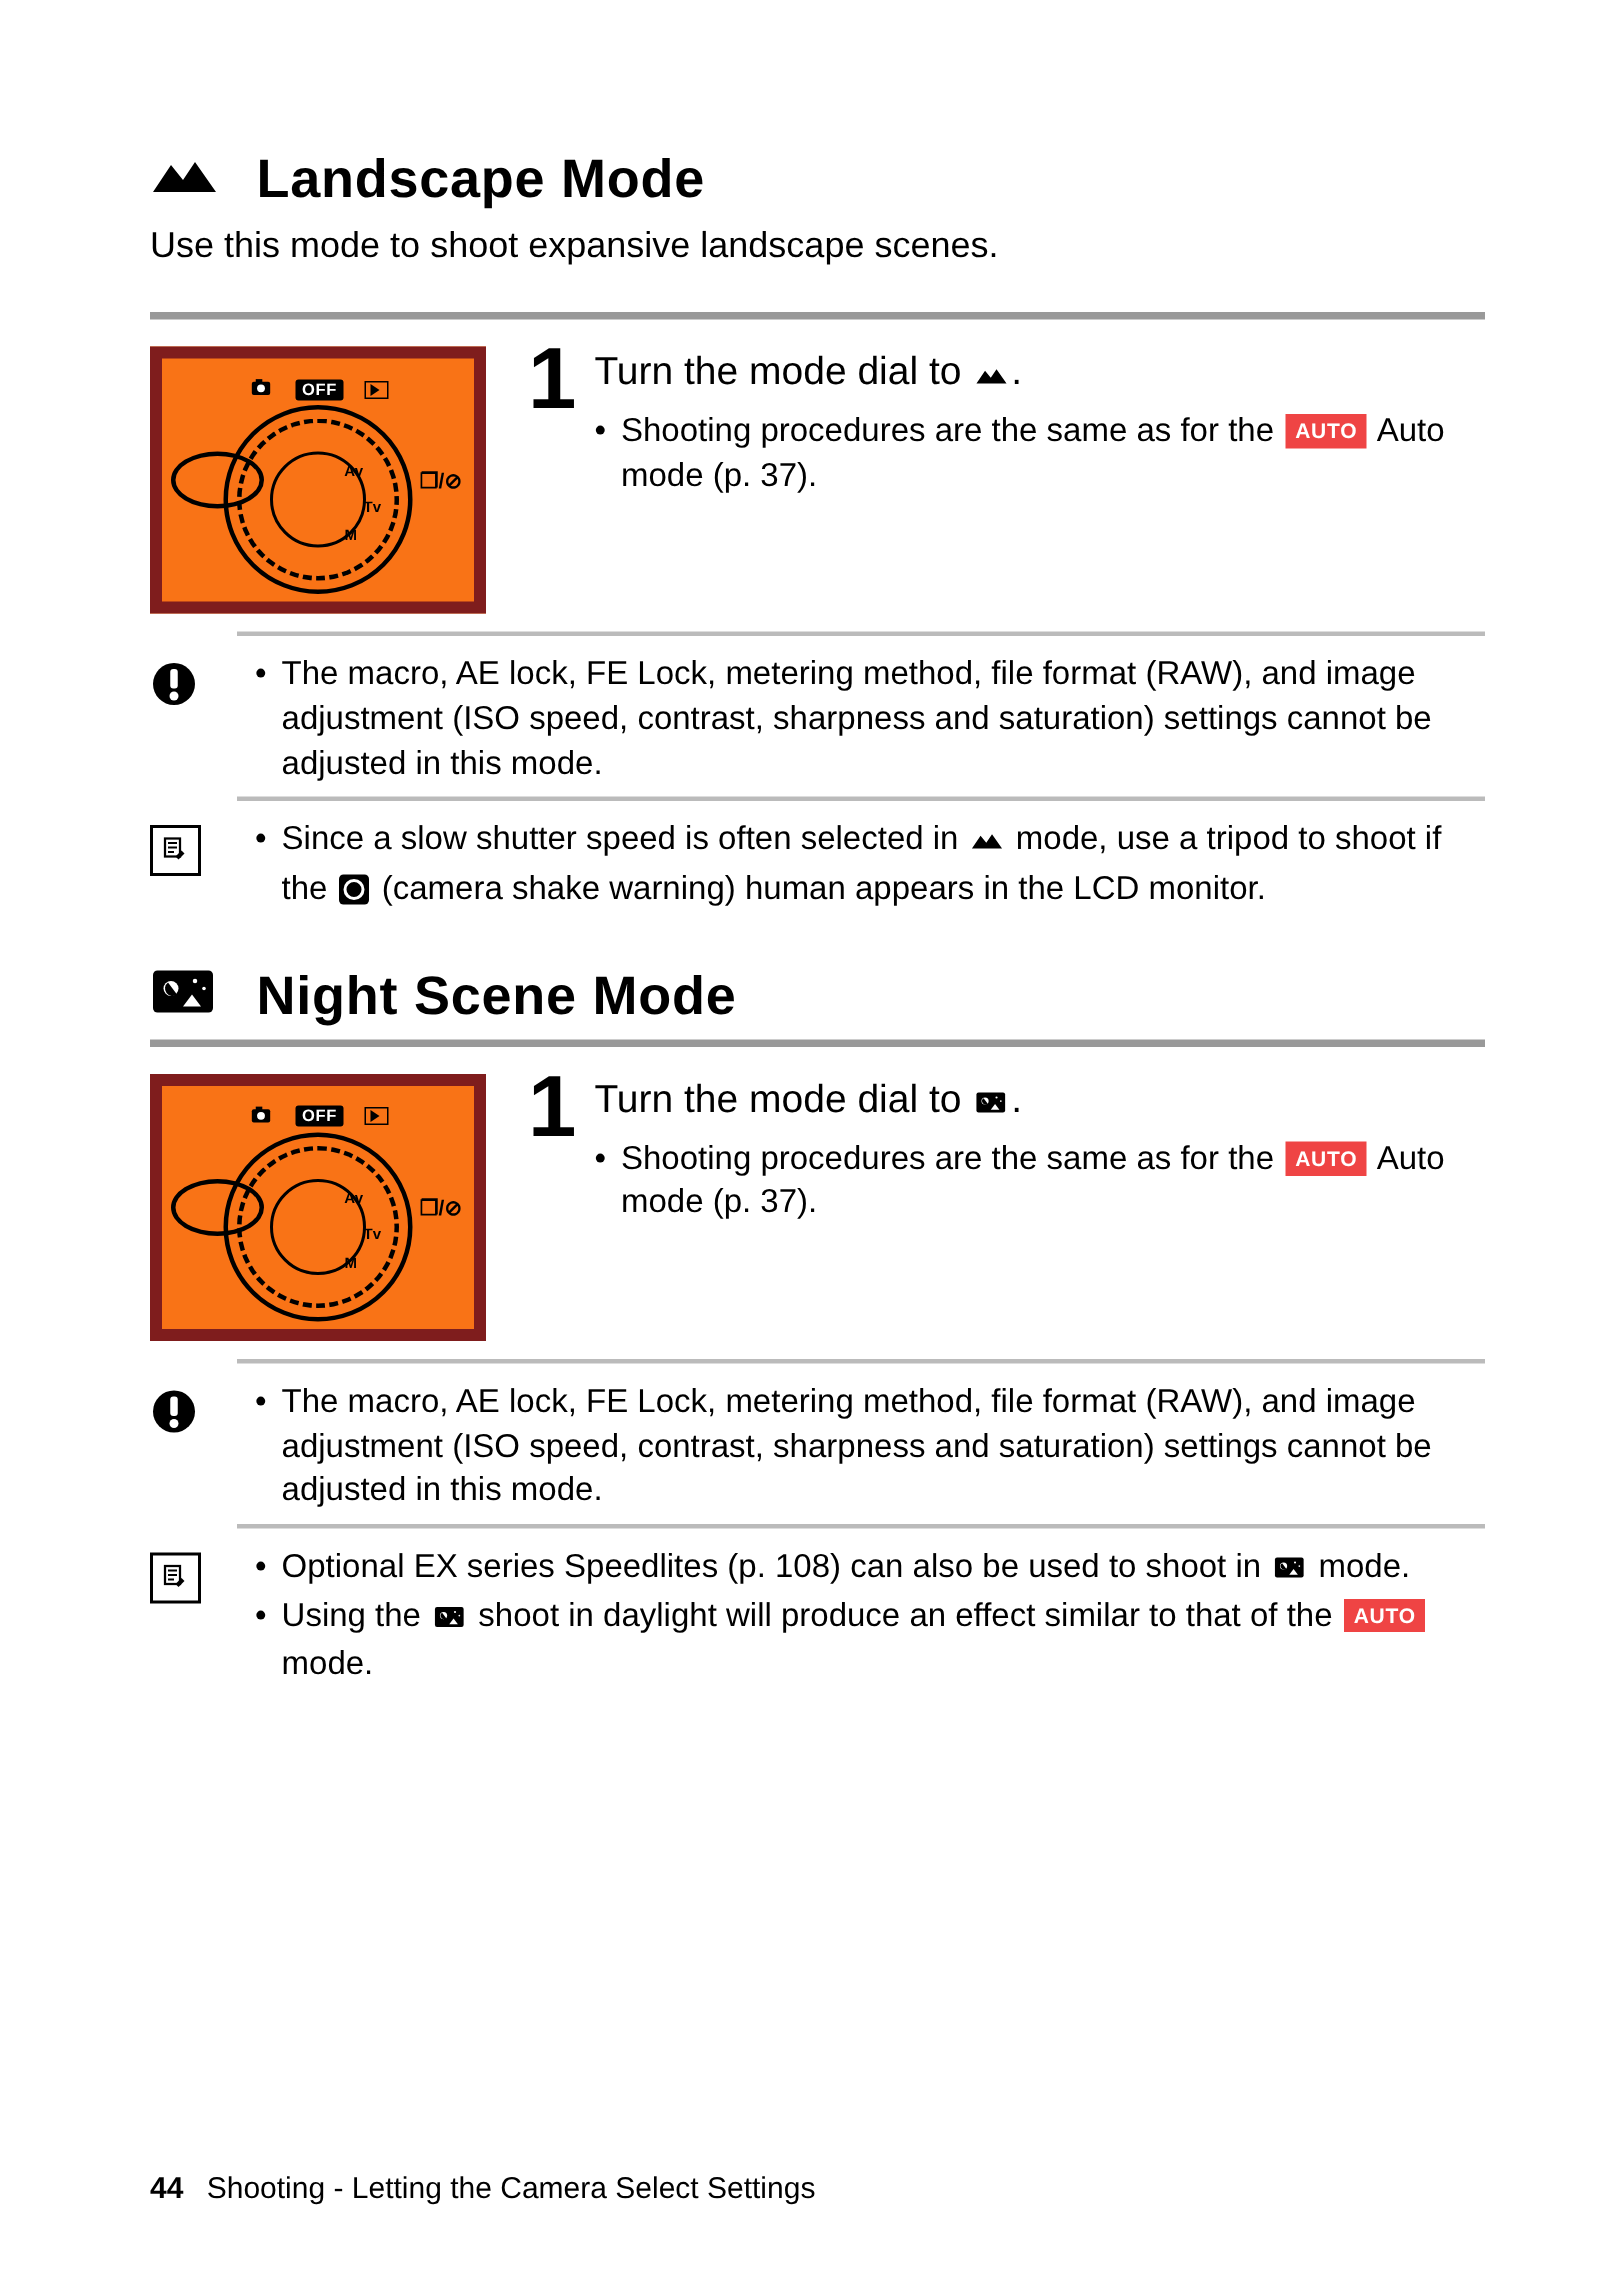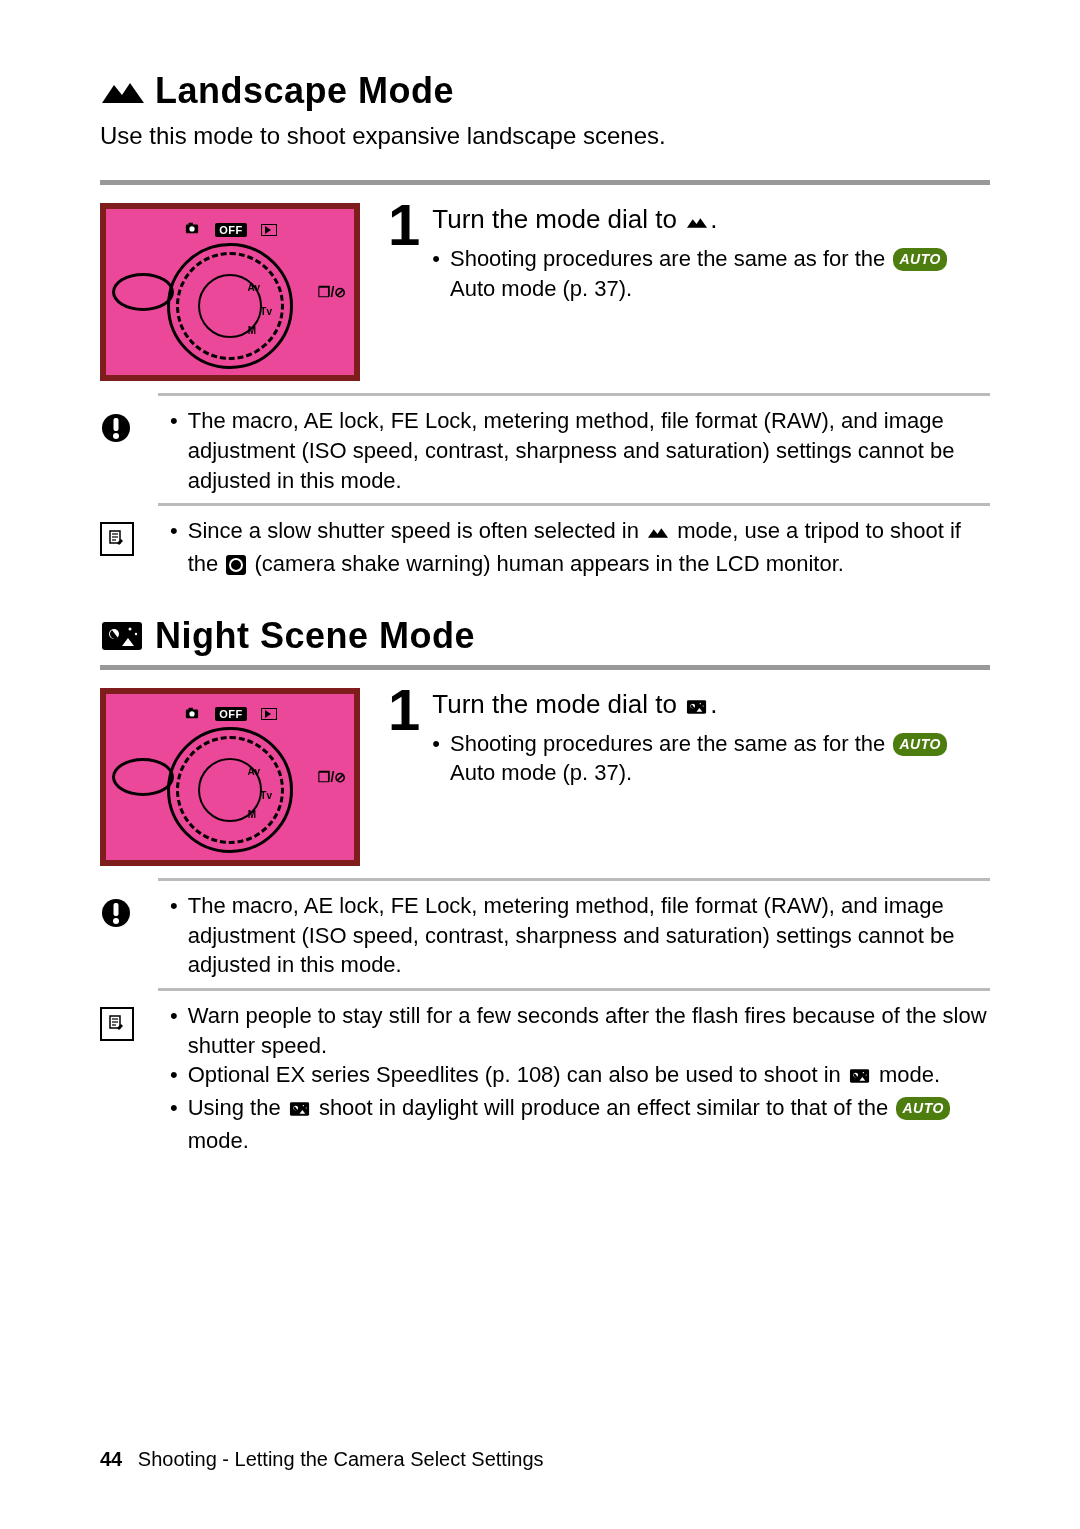--- a/index.html
+++ b/index.html
@@ -11,23 +11,24 @@
   }
   .page {
     width: 1080px;
     height: 1529px;
     box-sizing: border-box;
     padding: 70px 90px 40px 100px;
     position: relative;
   }
   .section-heading {
     display: flex;
-    align-items: center;
-    gap: 9px;
+    align-items: flex-start;
+    gap: 25px;
     margin-bottom: 8px;
+    margin-top: 28px;
   }
   .landscape-glyph svg, .nightscene-glyph svg {
     width: 46px;
     height: 36px;
     display: block;
   }
   .sec-title {
     font-weight: 800;
     font-size: 36px;
     letter-spacing: 0.5px;
@@ -41,26 +42,26 @@
     height: 5px;
     background: #999;
     margin: 0 0 18px 0;
   }
   .step-row {
     display: flex;
     gap: 28px;
     margin-bottom: 12px;
   }
   .dial-illus {
-    width: 260px;
+    width: 224px;
     height: 178px;
-    border: 6px solid #7f1d1d;
+    border: 8px solid #7f1d1d;
     box-sizing: border-box;
     position: relative;
-    background: #ec4899;
+    background: #f97316;
     flex: 0 0 auto;
   }
   .dial-top {
     position: absolute;
     top: 12px; left: 0; right: 0;
     display: flex;
     justify-content: center;
     gap: 14px;
     font-size: 13px;
     font-weight: 700;
@@ -152,30 +153,29 @@
   }
   .bullet {
     font-size: 22px;
     line-height: 1.35;
     display: flex;
     gap: 8px;
   }
   .bullet .dot::before { content: "•"; margin-right: 2px; }
   .auto-badge {
     display: inline-block;
-    background: #4d7c0f;
+    background: #ef4444;
     color: #fff;
     font-size: 14px;
     font-weight: 700;
     padding: 2px 6px;
-    border-radius: 10px;
+    border-radius: 0;
     vertical-align: 2px;
     letter-spacing: 0.5px;
     margin: 0 2px;
-    font-style: italic;
   }
   .inline-glyph {
     display: inline-block;
     vertical-align: -3px;
     margin: 0 2px;
   }
   .inline-glyph svg { width: 22px; height: 18px; }
   .shake-glyph {
     display: inline-block;
     width: 20px; height: 20px;
@@ -437,24 +437,20 @@
       <div class="note-icon memo">
         <div class="box">
             <svg viewBox="0 0 20 20">
               <use href="#memo-icon"></use>
             </svg>
           </div>
       </div>
       <div class="note-body">
         <div class="bullet">
             <span class="dot"></span>
-            <span>Warn people to stay still for a few seconds after the flash fires because of the slow shutter speed.</span>
-          </div>
-        <div class="bullet">
-            <span class="dot"></span>
           <span>
             <span>Optional EX series Speedlites (p. 108) can also be used to shoot in </span><span class="inline-glyph"><svg viewBox="0 0 46 32">
                   <use href="#nightscene-icon"></use>
                 </svg></span><span> mode.</span>
           </span>
         </div>
         <div class="bullet">
             <span class="dot"></span>
           <span>
             <span>Using the </span><span class="inline-glyph"><svg viewBox="0 0 46 32">

